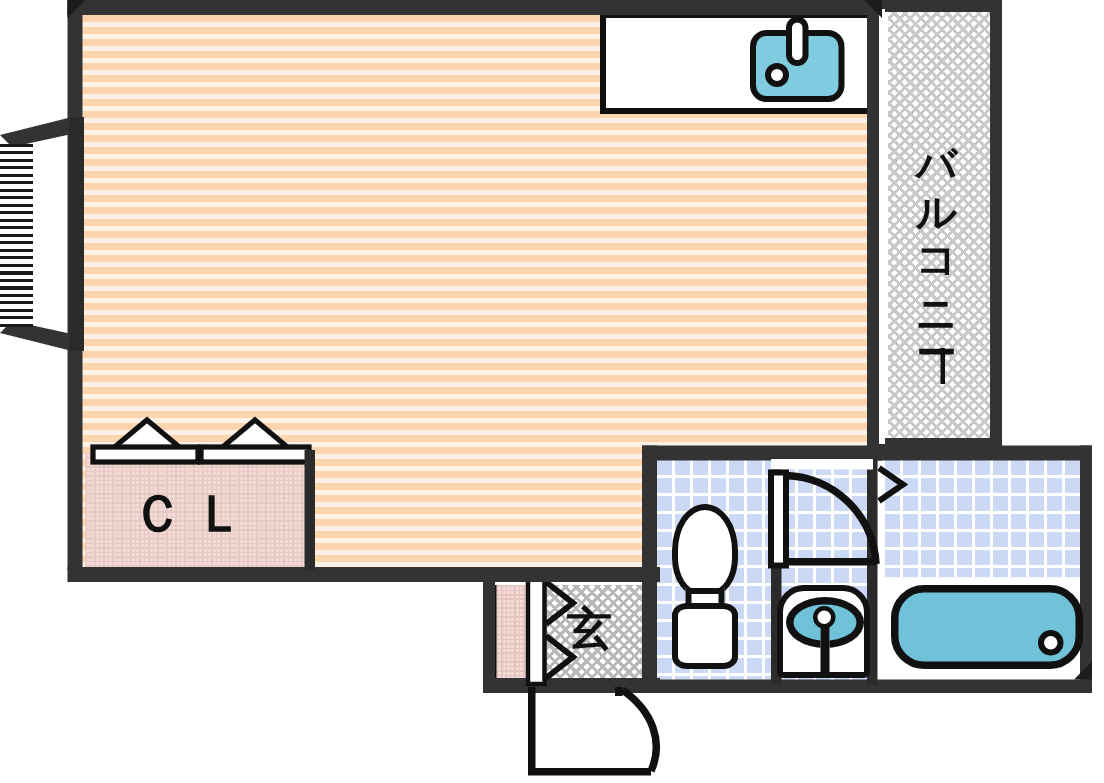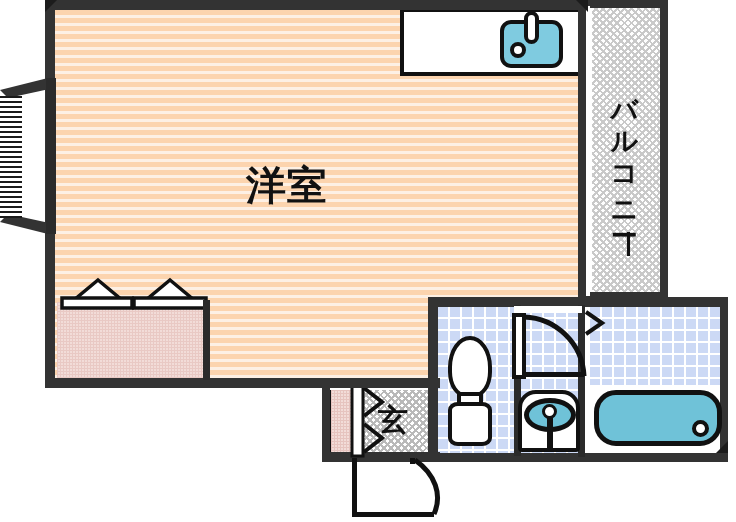--- a/index.html
+++ b/index.html
@@ -283,20 +283,20 @@
   <div class="abs basin-knob" style="left:542px;top:404px;width:15px;height:15px;"></div>
 
   <div class="abs tub" style="left:594px;top:390px;width:128px;height:56px;"></div>
   <div class="abs tub-drain" style="left:692px;top:420px;width:17px;height:17px;"></div>
 
   <div class="abs wall" style="left:330px;top:378px;width:100px;height:10px;"></div>
   <div class="abs" style="left:45px;top:0px;width:0;height:0;border-left:12px solid #1c1c1c;border-bottom:12px solid transparent;"></div>
   <div class="abs" style="left:576px;top:0px;width:0;height:0;border-right:12px solid #1c1c1c;border-bottom:12px solid transparent;"></div>
   <div class="abs" style="left:716px;top:441px;width:0;height:0;border-right:12px solid #1c1c1c;border-top:12px solid transparent;"></div>
 
-  <div class="abs label label-room" style="left:246px;top:165px;">洋室</div>
-
+
+  <div class="abs label label-cl" style="left:88px;top:326px;">ＣＬ</div>
 
   <div class="abs label label-balcony" style="left:610px;top:78px;">バルコニー</div>
 
   <div class="abs label label-genkan" style="left:378px;top:405px;">玄</div>
 
 </div>
 
 </body></html>

